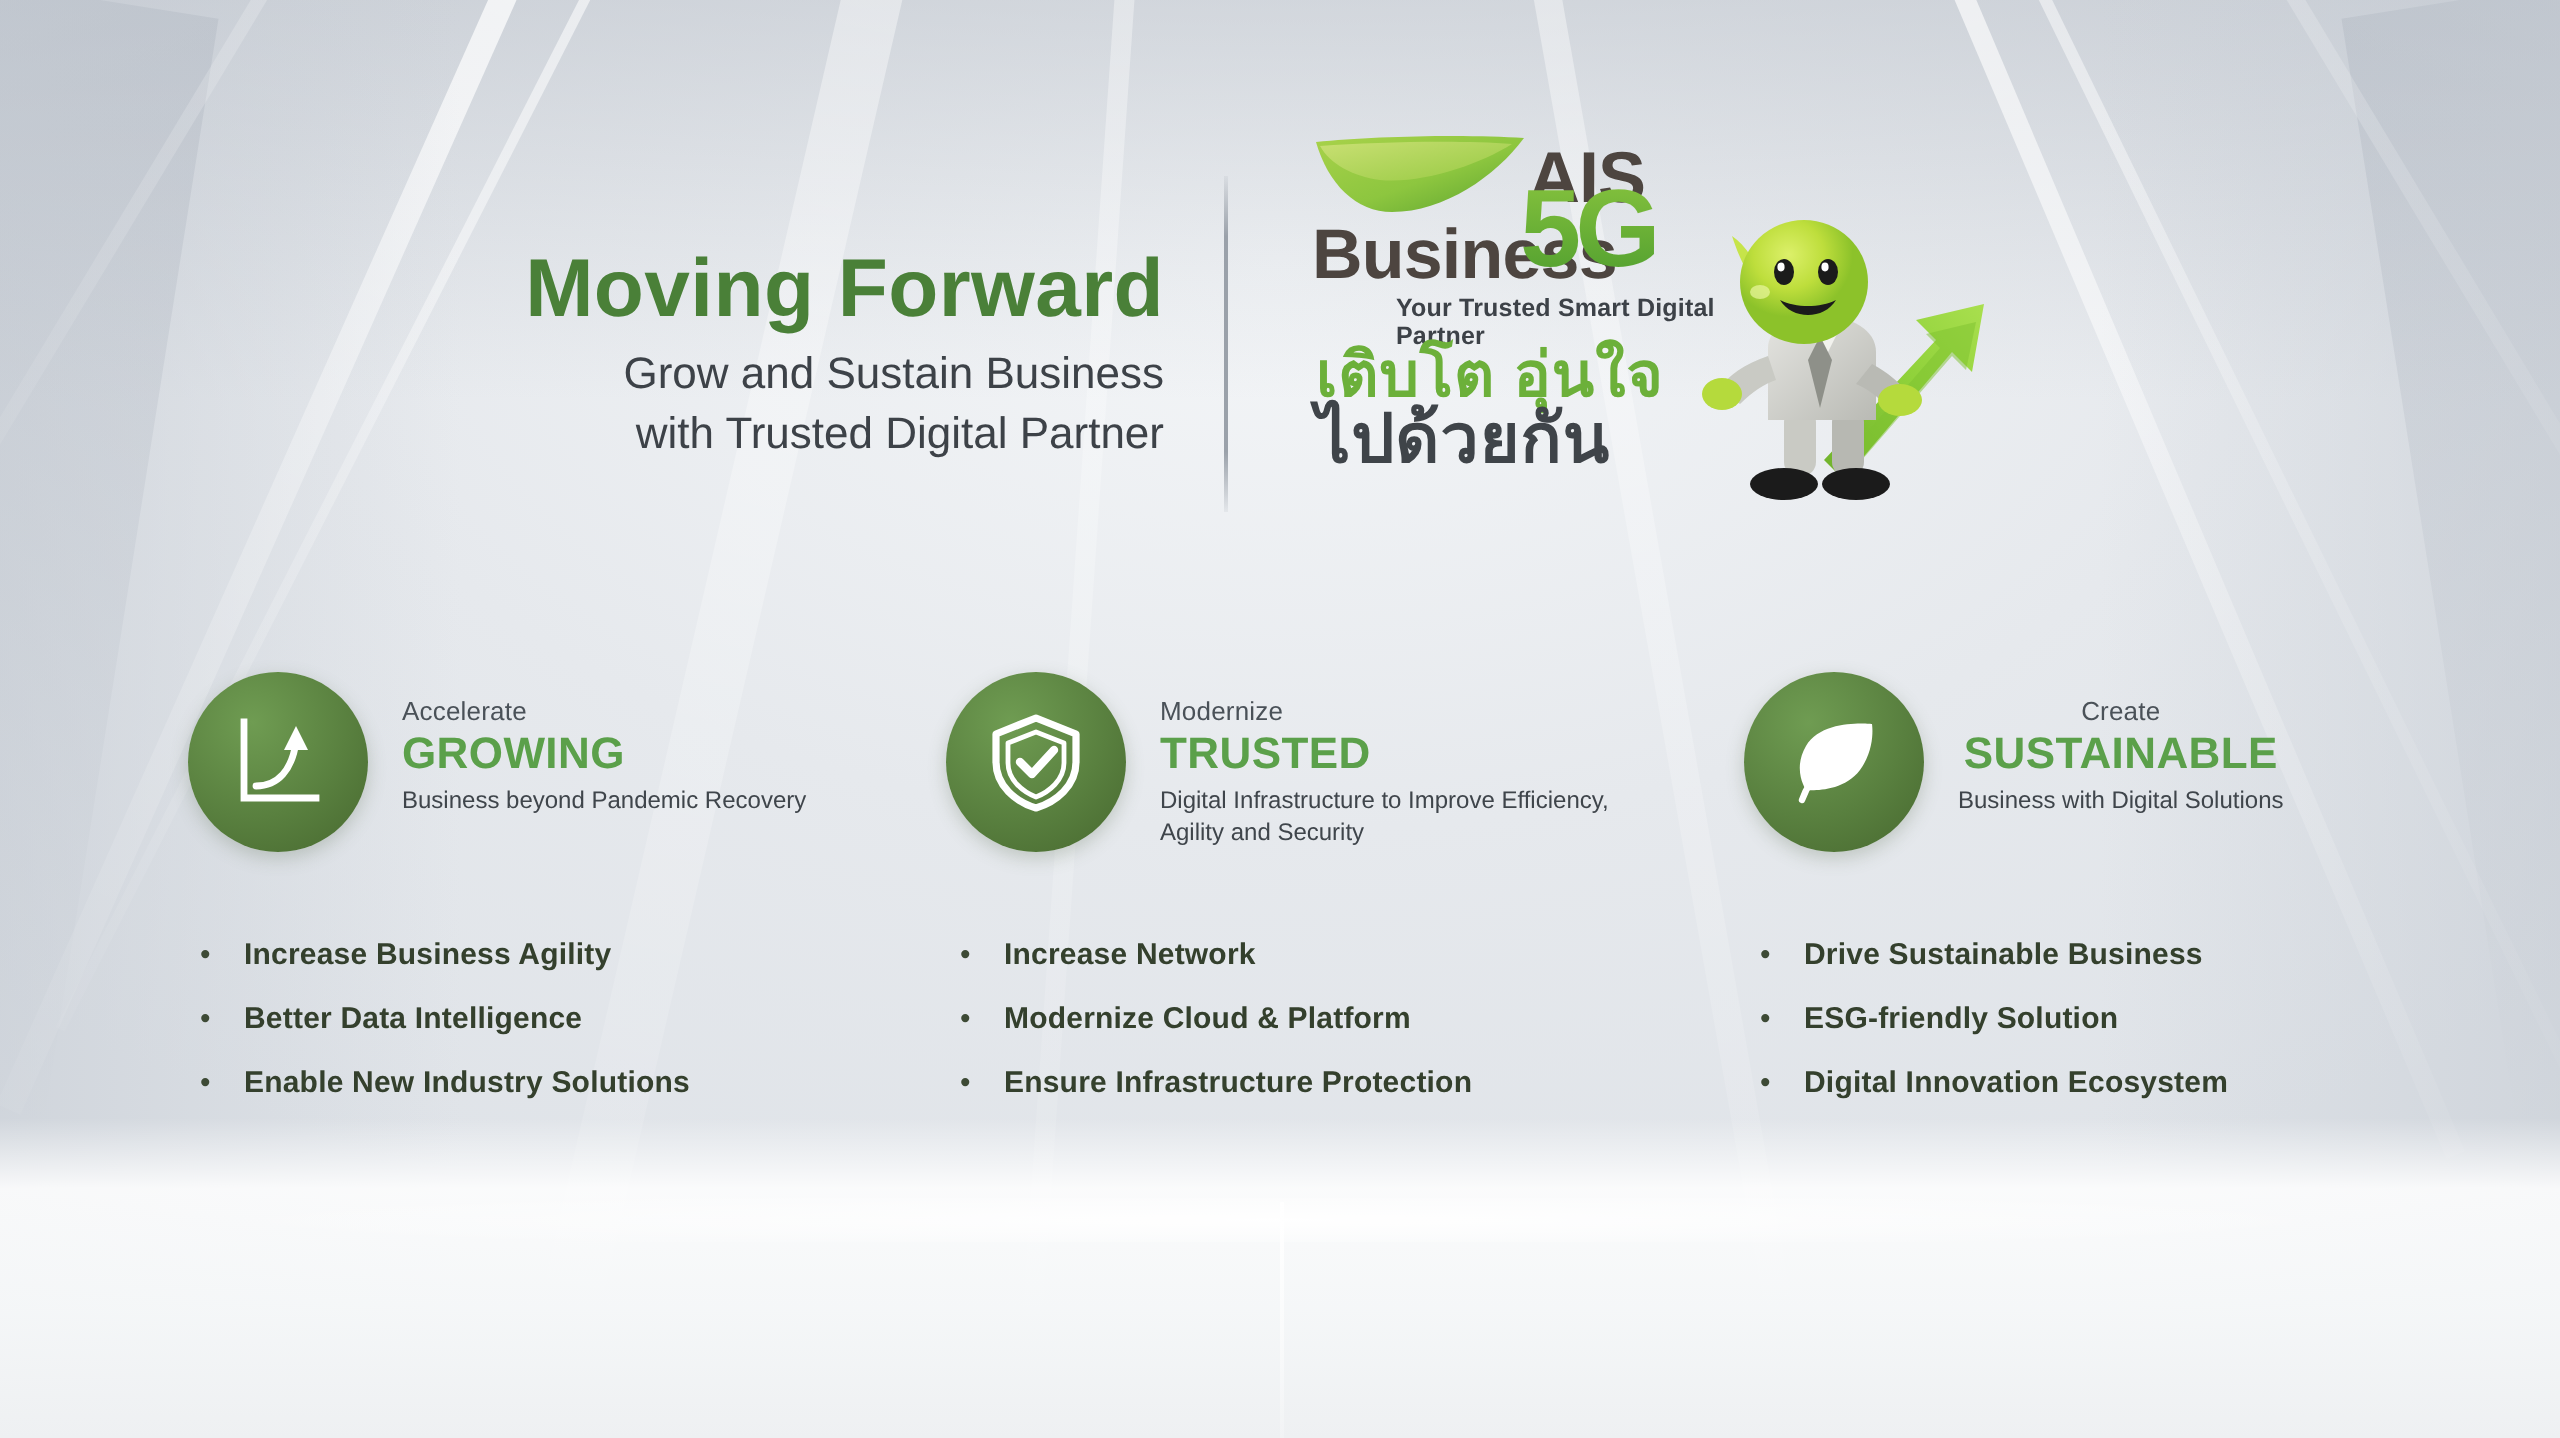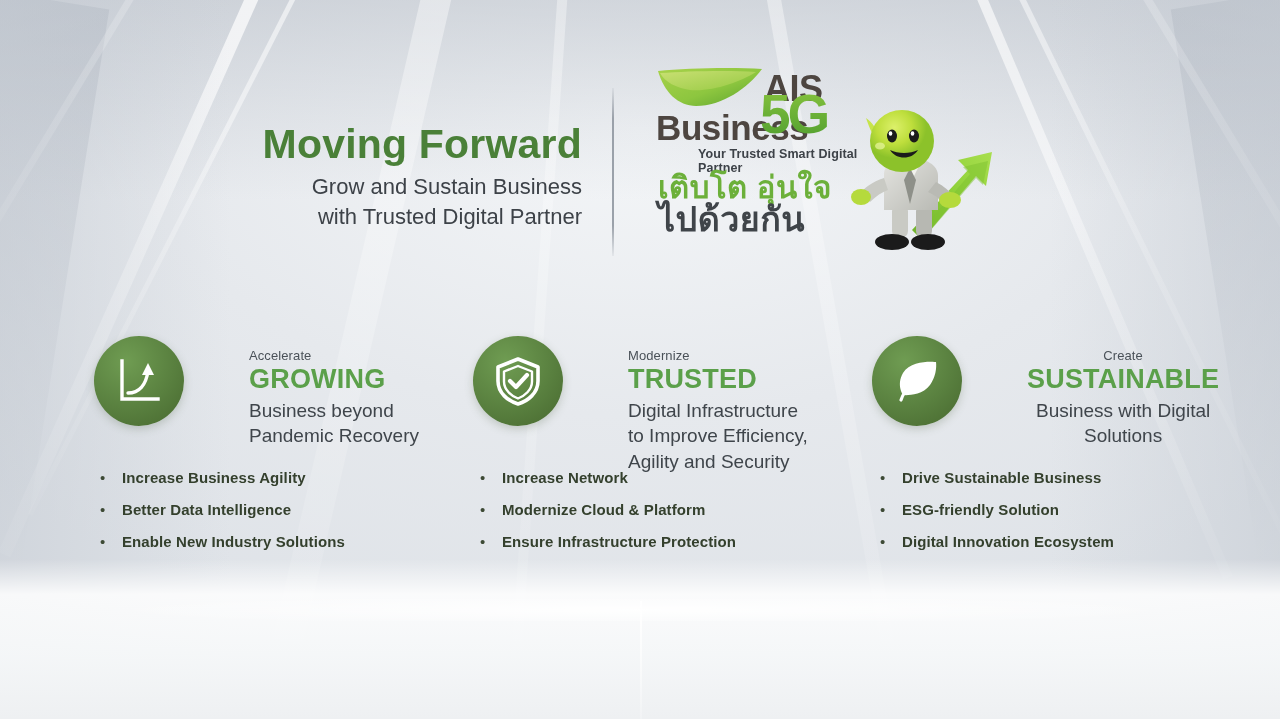--- a/index.html
+++ b/index.html
@@ -101,37 +101,37 @@
   .thai-line2 {
     position:absolute; left:658px; top:192px;
     font-size:34px; font-weight:bold; color:#3f4449; letter-spacing:.5px;
   }
 
   
   .mascot { position:absolute; left:840px; top:108px; width:180px; height:150px; }
 
   
   .pillars { position:absolute; left:0; top:336px; width:1280px; height:110px; }
-  .pillar { position:absolute; display:flex; align-items:flex-start;gap:48px; }
+  .pillar { position:absolute; display:flex; align-items:flex-start; }
   .p1 { left:94px;  width:330px; }
   .p2 { left:473px; width:340px; }
   .p3 { left:872px; width:330px;text-align:center; }
   .badge {
     width:90px; height:90px; border-radius:50%; flex:0 0 90px;
     background:radial-gradient(circle at 36% 28%, #6f9c52 0%, #59803f 55%, #47682f 100%);
     display:flex; align-items:center; justify-content:center;
     box-shadow:0 3px 9px rgba(80,100,70,.26);
   }
   .badge svg { width:52px; height:52px; }
   .pillar-text { margin-left:17px; padding-top:12px; }
   .eyebrow { font-size:13px; color:#4a5158; font-weight:500; letter-spacing:.1px; }
   .pillar-title {
-    font-size:27px; font-weight:bold; color:#5ba04a; line-height:1.14; letter-spacing:.2px; margin-top:1px;
-  }
-  .pillar-desc { font-size:19px; color:#3f454b; line-height:1.34; margin-top:3px; font-weight:500; }
+    font-size:22px; font-weight:bold; color:#5ba04a; line-height:1.14; letter-spacing:.2px; margin-top:1px;
+  }
+  .pillar-desc { font-size:12px; color:#3f454b; line-height:1.34; margin-top:3px; font-weight:500; }
 
   
   .columns { position:absolute; left:0; top:468px; width:1280px; }
   .col { position:absolute; }
   .c1 { left:100px; width:360px; }
   .c2 { left:480px; width:360px; }
   .c3 { left:880px; width:360px; }
   .bullet { display:flex; align-items:baseline; margin-bottom:13px; }
   .dot { flex:0 0 22px; color:#3d4a35; font-size:15px; line-height:1; padding-top:2px; }
   .bullet-text {

